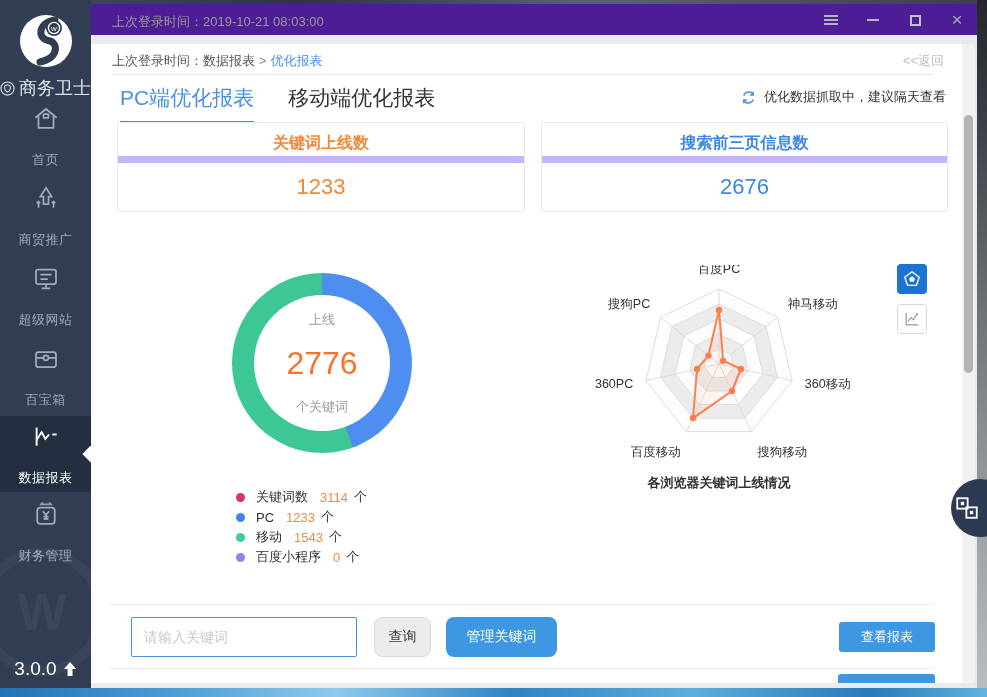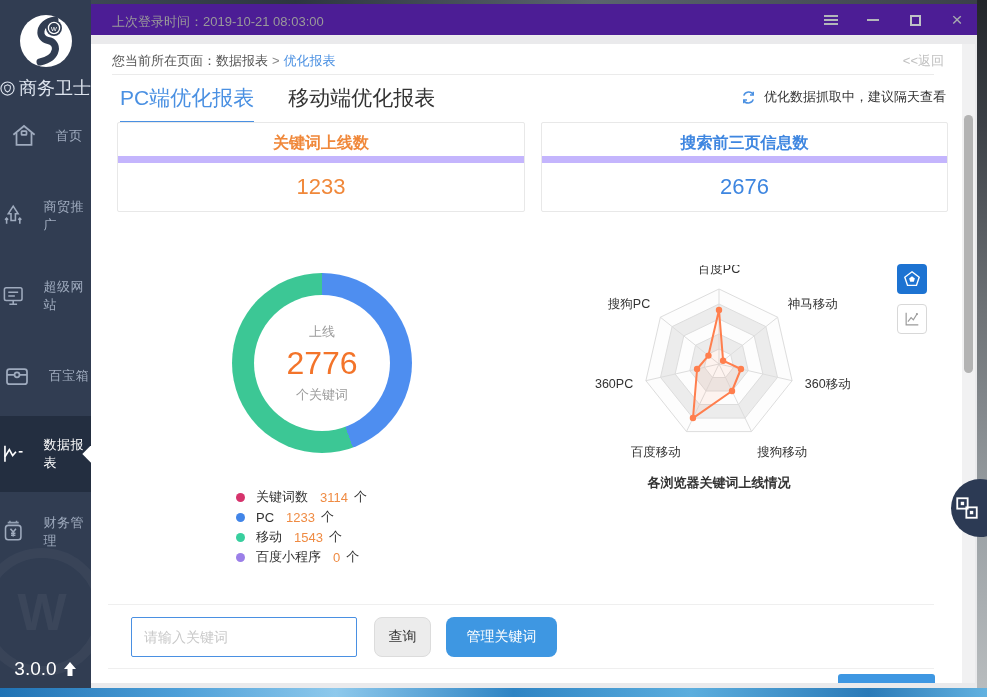--- a/index.html
+++ b/index.html
@@ -15,21 +15,21 @@
     background:linear-gradient(90deg,#1f72b4 0%,#4d9fd8 18%,#8ec9ec 34%,#2e84c4 52%,#5caede 70%,#2a7ab8 88%,#63b2e0 100%); }
   .win-bottom-edge { position:absolute; left:91px; top:683px; width:886px; height:5px; background:#d9d9d9; }
   .win-corner-shadow { position:absolute; left:938px; top:676px; width:39px; height:12px; background:#5c564e; opacity:.8; }
 
   
   .sidebar { position:absolute; left:0; top:0; width:91px; height:688px; background:#313d52; overflow:hidden; }
   .logo-wrap { position:relative; margin:14px auto 0; width:54px; height:54px; }
   .brand-row { margin-top:8px; text-align:center; color:#dde4ee; font-size:18px;
     display:flex; align-items:center; justify-content:center; gap:4px; }
   .nav { position:absolute; top:96px; left:0; width:91px; }
-  .nav-item { position:relative; height:80px; display:flex; align-items:center;
+  .nav-item { position:relative; height:80px; display:flex; flex-direction:column; align-items:center;
     justify-content:center; gap:17px; color:#9fabbe; cursor:pointer; }
   .nav-item .nav-label { font-size:13px; letter-spacing:.5px; }
   .nav-item.active { background:#232e40; color:#ffffff; height:76px; }
   .nav-notch { position:absolute; right:-7px; top:50%; width:13px; height:13px; background:#ffffff;
     transform:translateY(-50%) rotate(45deg); }
   .watermark { position:absolute; left:-22px; top:548px; width:128px; height:128px; border-radius:50%;
     border:10px solid rgba(255,255,255,0.04); display:flex; align-items:center; justify-content:center;
     color:rgba(255,255,255,0.05); font-size:52px; font-weight:bold; }
   .version-row { position:absolute; bottom:8px; left:0; width:91px; display:flex; align-items:center;
     justify-content:center; gap:6px; color:#ffffff; font-size:19px; }
@@ -68,21 +68,21 @@
   .card { position:absolute; top:78px; height:90px; background:#fff; border:1px solid #e8e8e8; border-radius:2px; }
   .card-1 { left:26px; width:408px; }
   .card-2 { left:450px; width:407px; }
   .card-title { height:40px; line-height:40px; text-align:center; font-size:16px; font-weight:bold;
     border-bottom:7px solid #c4b5fd; }
   .card-value { height:48px; line-height:48px; text-align:center; font-size:22px; }
 
   
   .donut { position:absolute; left:141px; top:229px; width:180px; height:180px; border-radius:50%; }
   .donut-hole { position:absolute; left:22px; top:22px; width:136px; height:136px; border-radius:50%;
-    background:#fff; display:flex; flex-direction:column; align-items:center; justify-content:center; gap:4px; }
+    background:#fff; display:flex; flex-direction:column; align-items:center; justify-content:center; gap:16px; }
   .donut-top,.donut-bottom { font-size:13px; color:#9b9b9b; }
   .donut-value { font-size:32px; color:#f3742a; }
 
   
   .legend { position:absolute; left:145px; top:443px; }
   .legend-row { display:flex; align-items:center; height:20px; font-size:13px; color:#333; cursor:pointer; }
   .legend-dot { width:9px; height:9px; border-radius:50%; margin-right:11px; }
   .legend-value { color:#ef8b43; margin-left:12px; }
   .legend-unit { margin-left:6px; color:#333; }
 
@@ -230,21 +230,21 @@
       <div class="wc">
           <span class="close-x">×</span>
         </div>
     </div>
   </div>
 
   <div class="main">
     <div class="panel">
 
       <div class="breadcrumb">
-        <span>您当前所在页面：</span><span>数据报表</span><span class="crumb-sep">&gt;</span><span class="crumb-link">优化报表</span>
+        <span>上次登录时间：</span><span>数据报表</span><span class="crumb-sep">&gt;</span><span class="crumb-link">优化报表</span>
       </div>
       <span class="back-link">&lt;&lt;返回</span>
       <div class="bc-divider"></div>
 
       <div class="tabs">
         <div class="tab active">PC端优化报表</div>
         <div class="tab">移动端优化报表</div>
       </div>
 
       <div class="notice">
@@ -343,20 +343,21 @@
           <path d="M3.5 3 V16.5 H17" fill="none" stroke="#9a9a9a" stroke-width="1.3"></path>
           <path d="M5.5 13 L9 8.5 L11.5 11 L15.5 4.5" fill="none" stroke="#9a9a9a" stroke-width="1.3"></path>
           <circle cx="15.5" cy="4.5" r="1.2" fill="#9a9a9a"></circle>
         </svg>
       </div>
 
       <div class="form-divider fd-1"></div>
       <input class="kw-input" type="text" placeholder="请输入关键词" style="">
       <button class="btn query-btn">查询</button>
       <button class="btn manage-btn">管理关键词</button>
+      <button class="btn view-btn">查看报表</button>
       <div class="form-divider fd-2"></div>
       <div class="partial-btn"></div>
 
     </div>
 
     <div class="scrollbar">
       <div class="scroll-thumb"></div>
     </div>
   </div>
 

